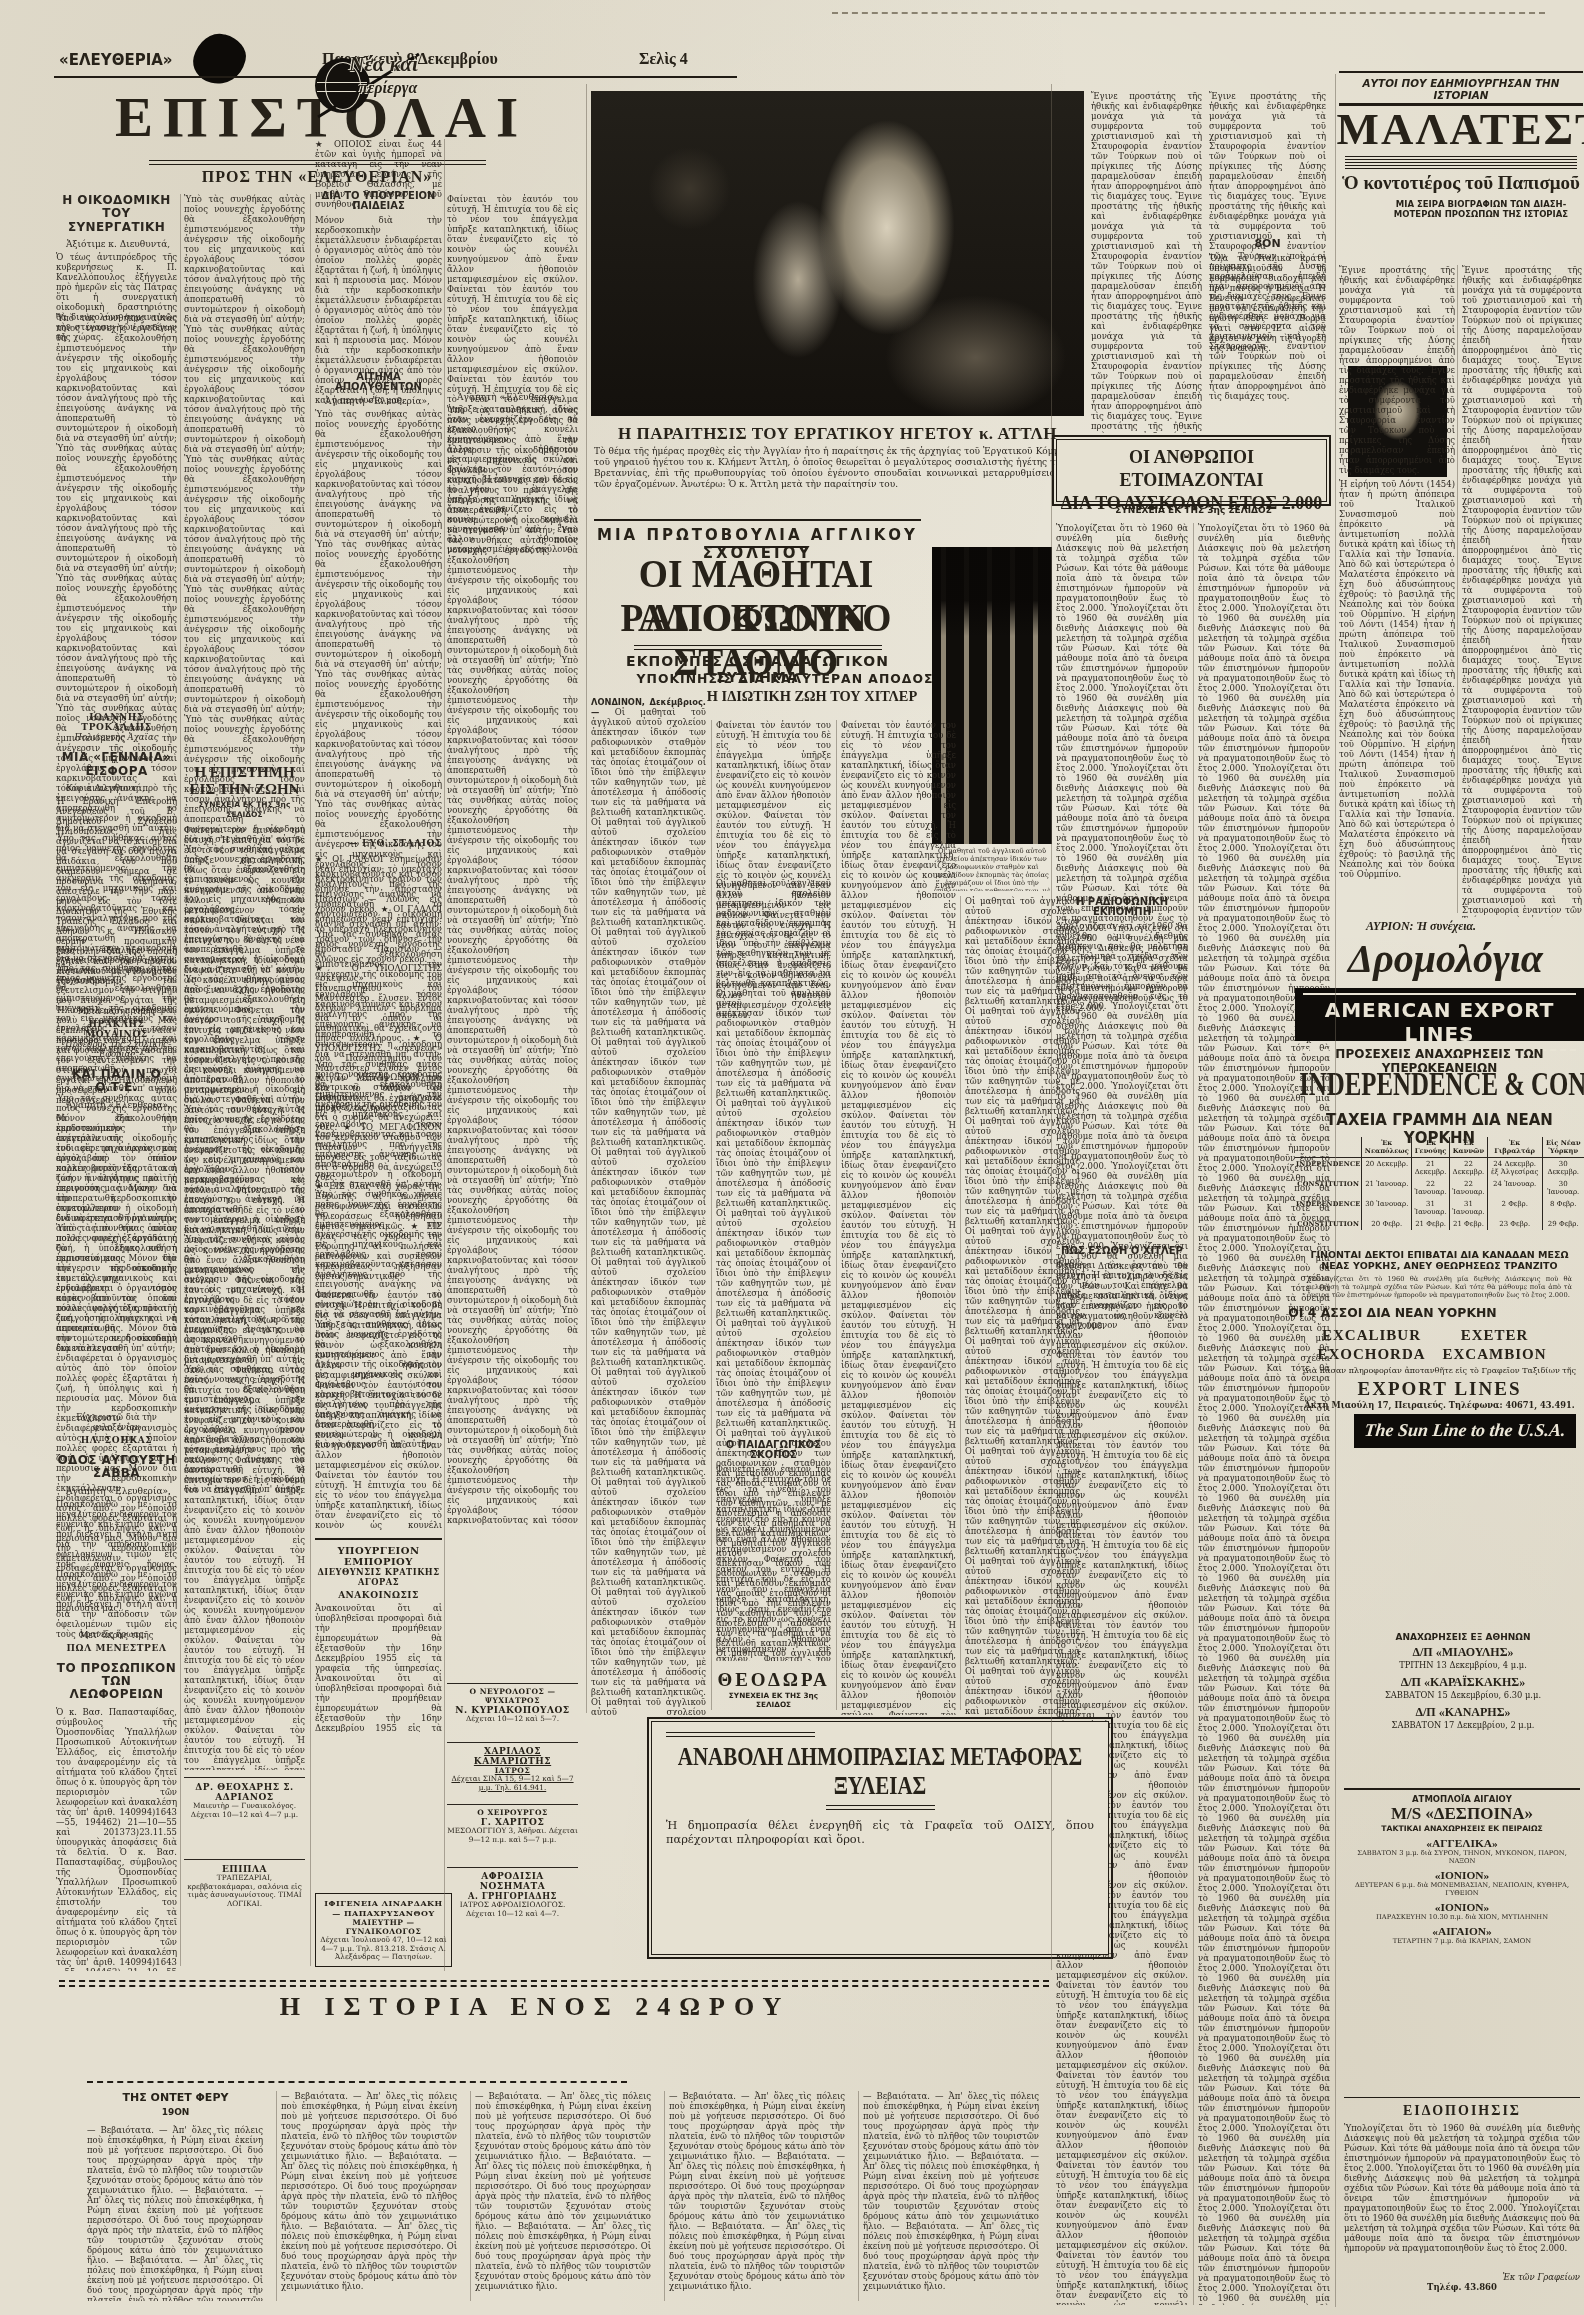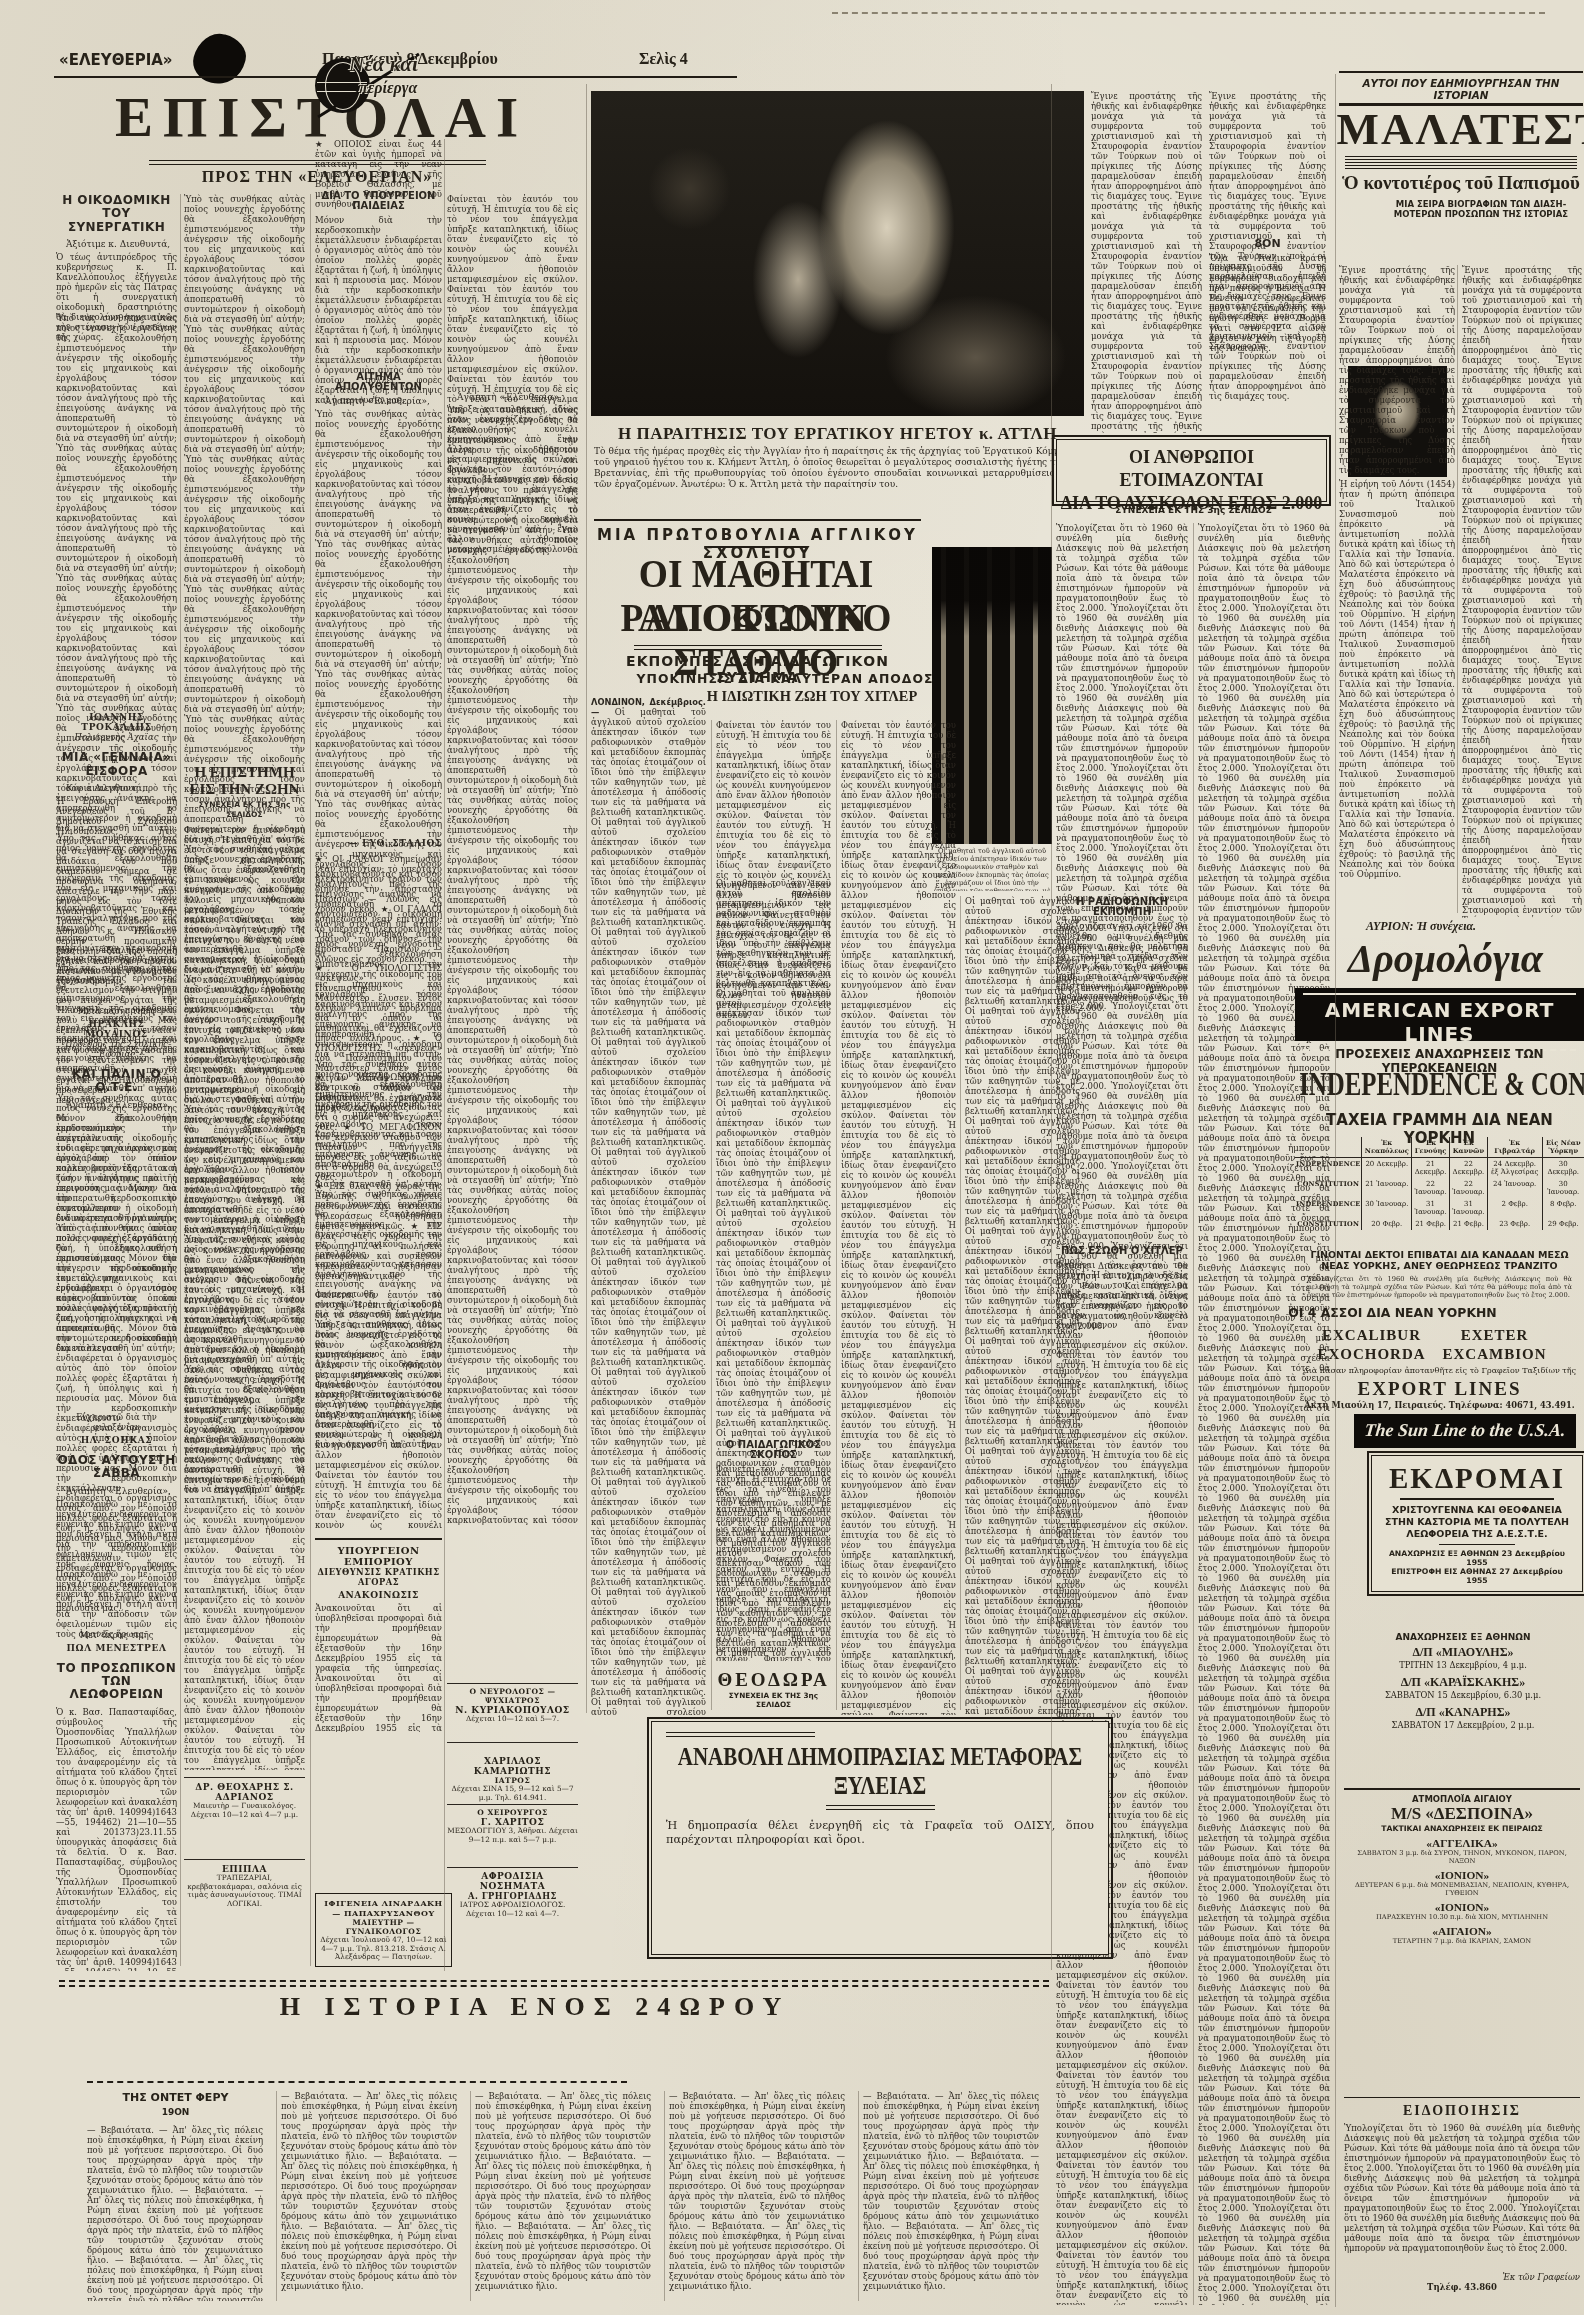--- a/index.html
+++ b/index.html
@@ -134,21 +134,21 @@
   <div class="abs c" style="left:447px;top:194px;width:131px;height:1331px;">
     <div style="height:198px;">Φαίνεται τὸν ἑαυτόν του εὐτυχῆ. Ἡ ἐπιτυχία του δὲ εἰς τὸ νέον του ἐπάγγελμα ὑπῆρξε καταπληκτική, ἰδίως ὅταν ἐνεφανίζετο εἰς τὸ κοινὸν ὡς κουνέλι κυνηγούμενον ἀπὸ ἕναν ἄλλον ἠθοποιὸν μεταμφιεσμένον εἰς σκύλον. Φαίνεται τὸν ἑαυτόν του εὐτυχῆ. Ἡ ἐπιτυχία του δὲ εἰς τὸ νέον του ἐπάγγελμα ὑπῆρξε καταπληκτική, ἰδίως ὅταν ἐνεφανίζετο εἰς τὸ κοινὸν ὡς κουνέλι κυνηγούμενον ἀπὸ ἕναν ἄλλον ἠθοποιὸν μεταμφιεσμένον εἰς σκύλον. Φαίνεται τὸν ἑαυτόν του εὐτυχῆ. Ἡ ἐπιτυχία του δὲ εἰς τὸ νέον του ἐπάγγελμα ὑπῆρξε καταπληκτική, ἰδίως ὅταν ἐνεφανίζετο εἰς τὸ κοινὸν ὡς κουνέλι κυνηγούμενον ἀπὸ ἕναν ἄλλον ἠθοποιὸν μεταμφιεσμένον εἰς σκύλον. Φαίνεται τὸν ἑαυτόν του εὐτυχῆ. Ἡ ἐπιτυχία του δὲ εἰς τὸ νέον του ἐπάγγελμα ὑπῆρξε καταπληκτική, ἰδίως ὅταν ἐνεφανίζετο εἰς τὸ κοινὸν ὡς κουνέλι κυνηγούμενον ἀπὸ ἕναν ἄλλον ἠθοποιὸν μεταμφιεσμένον εἰς σκύλον.</div>
     <div class="sal">Ἀγαπητὴ «Ἐλευθερία»,</div>
     <div style="height:1089px;">Ὑπὸ τὰς συνθήκας αὐτὰς ποῖος νουνεχὴς ἐργοδότης θὰ ἐξακολουθήση ἐμπιστευόμενος τὴν ἀνέγερσιν τῆς οἰκοδομῆς του εἰς μηχανικοὺς καὶ ἐργολάβους τόσον καρκινοβατοῦντας καὶ τόσον ἀναλγήτους πρὸ τῆς ἐπειγούσης ἀνάγκης νὰ ἀποπερατωθῆ τὸ συντομώτερον ἡ οἰκοδομὴ διὰ νὰ στεγασθῆ ὑπ' αὐτήν; Ὑπὸ τὰς συνθήκας αὐτὰς ποῖος νουνεχὴς ἐργοδότης θὰ ἐξακολουθήση ἐμπιστευόμενος τὴν ἀνέγερσιν τῆς οἰκοδομῆς του εἰς μηχανικοὺς καὶ ἐργολάβους τόσον καρκινοβατοῦντας καὶ τόσον ἀναλγήτους πρὸ τῆς ἐπειγούσης ἀνάγκης νὰ ἀποπερατωθῆ τὸ συντομώτερον ἡ οἰκοδομὴ διὰ νὰ στεγασθῆ ὑπ' αὐτήν; Ὑπὸ τὰς συνθήκας αὐτὰς ποῖος νουνεχὴς ἐργοδότης θὰ ἐξακολουθήση ἐμπιστευόμενος τὴν ἀνέγερσιν τῆς οἰκοδομῆς του εἰς μηχανικοὺς καὶ ἐργολάβους τόσον καρκινοβατοῦντας καὶ τόσον ἀναλγήτους πρὸ τῆς ἐπειγούσης ἀνάγκης νὰ ἀποπερατωθῆ τὸ συντομώτερον ἡ οἰκοδομὴ διὰ νὰ στεγασθῆ ὑπ' αὐτήν; Ὑπὸ τὰς συνθήκας αὐτὰς ποῖος νουνεχὴς ἐργοδότης θὰ ἐξακολουθήση ἐμπιστευόμενος τὴν ἀνέγερσιν τῆς οἰκοδομῆς του εἰς μηχανικοὺς καὶ ἐργολάβους τόσον καρκινοβατοῦντας καὶ τόσον ἀναλγήτους πρὸ τῆς ἐπειγούσης ἀνάγκης νὰ ἀποπερατωθῆ τὸ συντομώτερον ἡ οἰκοδομὴ διὰ νὰ στεγασθῆ ὑπ' αὐτήν; Ὑπὸ τὰς συνθήκας αὐτὰς ποῖος νουνεχὴς ἐργοδότης θὰ ἐξακολουθήση ἐμπιστευόμενος τὴν ἀνέγερσιν τῆς οἰκοδομῆς του εἰς μηχανικοὺς καὶ ἐργολάβους τόσον καρκινοβατοῦντας καὶ τόσον ἀναλγήτους πρὸ τῆς ἐπειγούσης ἀνάγκης νὰ ἀποπερατωθῆ τὸ συντομώτερον ἡ οἰκοδομὴ διὰ νὰ στεγασθῆ ὑπ' αὐτήν; Ὑπὸ τὰς συνθήκας αὐτὰς ποῖος νουνεχὴς ἐργοδότης θὰ ἐξακολουθήση ἐμπιστευόμενος τὴν ἀνέγερσιν τῆς οἰκοδομῆς του εἰς μηχανικοὺς καὶ ἐργολάβους τόσον καρκινοβατοῦντας καὶ τόσον ἀναλγήτους πρὸ τῆς ἐπειγούσης ἀνάγκης νὰ ἀποπερατωθῆ τὸ συντομώτερον ἡ οἰκοδομὴ διὰ νὰ στεγασθῆ ὑπ' αὐτήν; Ὑπὸ τὰς συνθήκας αὐτὰς ποῖος νουνεχὴς ἐργοδότης θὰ ἐξακολουθήση ἐμπιστευόμενος τὴν ἀνέγερσιν τῆς οἰκοδομῆς του εἰς μηχανικοὺς καὶ ἐργολάβους τόσον καρκινοβατοῦντας καὶ τόσον ἀναλγήτους πρὸ τῆς ἐπειγούσης ἀνάγκης νὰ ἀποπερατωθῆ τὸ συντομώτερον ἡ οἰκοδομὴ διὰ νὰ στεγασθῆ ὑπ' αὐτήν; Ὑπὸ τὰς συνθήκας αὐτὰς ποῖος νουνεχὴς ἐργοδότης θὰ ἐξακολουθήση ἐμπιστευόμενος τὴν ἀνέγερσιν τῆς οἰκοδομῆς του εἰς μηχανικοὺς καὶ ἐργολάβους τόσον καρκινοβατοῦντας καὶ τόσον ἀναλγήτους πρὸ τῆς ἐπειγούσης ἀνάγκης νὰ ἀποπερατωθῆ τὸ συντομώτερον ἡ οἰκοδομὴ διὰ νὰ στεγασθῆ ὑπ' αὐτήν; Ὑπὸ τὰς συνθήκας αὐτὰς ποῖος νουνεχὴς ἐργοδότης θὰ ἐξακολουθήση ἐμπιστευόμενος τὴν ἀνέγερσιν τῆς οἰκοδομῆς του εἰς μηχανικοὺς καὶ ἐργολάβους τόσον καρκινοβατοῦντας καὶ τόσον ἀναλγήτους πρὸ τῆς ἐπειγούσης ἀνάγκης νὰ ἀποπερατωθῆ τὸ συντομώτερον ἡ οἰκοδομὴ διὰ νὰ στεγασθῆ ὑπ' αὐτήν; Ὑπὸ τὰς συνθήκας αὐτὰς ποῖος νουνεχὴς ἐργοδότης θὰ ἐξακολουθήση ἐμπιστευόμενος τὴν ἀνέγερσιν τῆς οἰκοδομῆς του εἰς μηχανικοὺς καὶ ἐργολάβους τόσον καρκινοβατοῦντας καὶ τόσον ἀναλγήτους πρὸ τῆς ἐπειγούσης ἀνάγκης νὰ ἀποπερατωθῆ τὸ συντομώτερον ἡ οἰκοδομὴ διὰ νὰ στεγασθῆ ὑπ' αὐτήν; Ὑπὸ τὰς συνθήκας αὐτὰς ποῖος νουνεχὴς ἐργοδότης θὰ ἐξακολουθήση ἐμπιστευόμενος τὴν ἀνέγερσιν τῆς οἰκοδομῆς του εἰς μηχανικοὺς καὶ ἐργολάβους τόσον καρκινοβατοῦντας καὶ τόσον ἀναλγήτους πρὸ τῆς ἐπειγούσης ἀνάγκης νὰ ἀποπερατωθῆ τὸ συντομώτερον ἡ οἰκοδομὴ διὰ νὰ στεγασθῆ ὑπ' αὐτήν; Ὑπὸ τὰς συνθήκας αὐτὰς ποῖος νουνεχὴς ἐργοδότης θὰ ἐξακολουθήση ἐμπιστευόμενος τὴν ἀνέγερσιν τῆς οἰκοδομῆς του εἰς μηχανικοὺς καὶ ἐργολάβους τόσον καρκινοβατοῦντας καὶ τόσον ἀναλγήτους πρὸ τῆς ἐπειγούσης ἀνάγκης νὰ ἀποπερατωθῆ τὸ συντομώτερον ἡ οἰκοδομὴ διὰ νὰ στεγασθῆ ὑπ' αὐτήν; Ὑπὸ τὰς συνθήκας αὐτὰς ποῖος νουνεχὴς ἐργοδότης θὰ ἐξακολουθήση ἐμπιστευόμενος τὴν ἀνέγερσιν τῆς οἰκοδομῆς του εἰς μηχανικοὺς καὶ ἐργολάβους τόσον καρκινοβατοῦντας καὶ τόσον ἀναλγήτους πρὸ τῆς ἐπειγούσης ἀνάγκης νὰ ἀποπερατωθῆ τὸ συντομώτερον ἡ οἰκοδομὴ διὰ νὰ στεγασθῆ ὑπ' αὐτήν; Ὑπὸ τὰς συνθήκας αὐτὰς ποῖος νουνεχὴς ἐργοδότης θὰ ἐξακολουθήση ἐμπιστευόμενος τὴν ἀνέγερσιν τῆς οἰκοδομῆς του εἰς μηχανικοὺς καὶ ἐργολάβους τόσον καρκινοβατοῦντας καὶ τόσον ἀναλγήτους πρὸ τῆς ἐπειγούσης ἀνάγκης νὰ ἀποπερατωθῆ τὸ συντομώτερον ἡ οἰκοδομὴ διὰ νὰ στεγασθῆ ὑπ' αὐτήν; Ὑπὸ τὰς συνθήκας αὐτὰς ποῖος νουνεχὴς ἐργοδότης θὰ ἐξακολουθήση ἐμπιστευόμενος τὴν ἀνέγερσιν τῆς οἰκοδομῆς του εἰς μηχανικοὺς καὶ ἐργολάβους τόσον καρκινοβατοῦντας καὶ τόσον ἀναλγήτους πρὸ τῆς ἐπειγούσης ἀνάγκης νὰ ἀποπερατωθῆ τὸ συντομώτερον ἡ οἰκοδομὴ διὰ νὰ στεγασθῆ ὑπ' αὐτήν; Ὑπὸ τὰς συνθήκας αὐτὰς ποῖος νουνεχὴς ἐργοδότης θὰ ἐξακολουθήση ἐμπιστευόμενος τὴν ἀνέγερσιν τῆς οἰκοδομῆς του εἰς μηχανικοὺς καὶ ἐργολάβους τόσον καρκινοβατοῦντας καὶ τόσον ἀναλγήτους πρὸ τῆς ἐπειγούσης ἀνάγκης νὰ ἀποπερατωθῆ τὸ συντομώτερον ἡ οἰκοδομὴ διὰ νὰ στεγασθῆ ὑπ' αὐτήν; Ὑπὸ τὰς συνθήκας αὐτὰς ποῖος νουνεχὴς ἐργοδότης θὰ ἐξακολουθήση ἐμπιστευόμενος τὴν ἀνέγερσιν τῆς οἰκοδομῆς του εἰς μηχανικοὺς καὶ ἐργολάβους τόσον καρκινοβατοῦντας καὶ τόσον ἀναλγήτους πρὸ τῆς ἐπειγούσης ἀνάγκης νὰ ἀποπερατωθῆ τὸ συντομώτερον ἡ οἰκοδομὴ διὰ νὰ στεγασθῆ ὑπ' αὐτήν; Ὑπὸ τὰς συνθήκας αὐτὰς ποῖος νουνεχὴς ἐργοδότης θὰ ἐξακολουθήση ἐμπιστευόμενος τὴν ἀνέγερσιν τῆς οἰκοδομῆς του εἰς μηχανικοὺς καὶ ἐργολάβους τόσον καρκινοβατοῦντας καὶ τόσον ἀναλγήτους πρὸ τῆς ἐπειγούσης ἀνάγκης νὰ ἀποπερατωθῆ τὸ συντομώτερον ἡ οἰκοδομὴ διὰ νὰ στεγασθῆ ὑπ' αὐτήν;</div>
   </div>
   <div class="abs" style="left:447px;top:1683px;width:131px;border-top:1px solid #2b2620;padding-top:3px;">
     <div class="adname" style="font-size:7.5px;">Ο ΝΕΥΡΟΛΟΓΟΣ — ΨΥΧΙΑΤΡΟΣ</div>
     <div class="adname">Ν. ΚΥΡΙΑΚΟΠΟΥΛΟΣ</div>
     <div class="adtxt">Δέχεται 10—12 καὶ 5—7.</div>
   </div>
-  <div class="abs" style="left:447px;top:1742px;width:131px;border-top:1px solid #2b2620;padding-top:13px;">
+  <div class="abs" style="left:447px;top:1742px;width:131px;border-top:1px solid #2b2620;padding-top:3px;text-decoration:underline;">
     <div class="adname">ΧΑΡΙΛΑΟΣ ΚΑΜΑΡΙΩΤΗΣ</div>
     <div class="adname" style="font-size:7.5px;">ΙΑΤΡΟΣ</div>
     <div class="adtxt">Δέχεται ΣΙΝΑ 15, 9—12 καὶ 5—7 μ.μ. Τηλ. 614.941.</div>
   </div>
   <div class="abs" style="left:447px;top:1804px;width:131px;border-top:1px solid #2b2620;padding-top:3px;">
     <div class="adname" style="font-size:7.5px;">Ο ΧΕΙΡΟΥΡΓΟΣ</div>
     <div class="adname">Γ. ΧΑΡΙΤΟΣ</div>
     <div class="adtxt">ΜΕΣΟΛΟΓΓΙΟΥ 3, Ἀθῆναι. Δέχεται 9—12 π.μ. καὶ 5—7 μ.μ.</div>
   </div>
   <div class="abs" style="left:447px;top:1867px;width:131px;border-top:1px solid #2b2620;padding-top:3px;">
@@ -312,28 +312,20 @@
   <div class="abs ctr" style="left:1440px;top:1325px;width:109px;"><span class="serif-head" style="font-size:15px;letter-spacing:1px;">EXETER</span></div>
   <div class="abs ctr" style="left:1317px;top:1344px;width:109px;"><span class="serif-head" style="font-size:15px;letter-spacing:1px;">EXOCHORDA</span></div>
   <div class="abs ctr" style="left:1440px;top:1344px;width:109px;"><span class="serif-head" style="font-size:15px;letter-spacing:1px;">EXCAMBION</span></div>
   <div class="abs ctr" style="left:1295px;top:1366px;width:289px;font-size:8px;">Διὰ πᾶσαν πληροφορίαν ἀποτανθῆτε εἰς τὸ Γραφεῖον Ταξιδίων τῆς</div>
   <div class="abs serif-head ctr" style="left:1295px;top:1378px;width:289px;font-size:19px;letter-spacing:2px;">EXPORT LINES</div>
   <div class="abs ctr" style="left:1295px;top:1400px;width:289px;font-size:8.3px;font-weight:bold;">Ἀκτὴ Μιαούλη 17, Πειραιεύς. Τηλέφωνα: 40671, 43.491.</div>
   <div class="abs" style="left:1354px;top:1414px;width:222px;height:34px;background:#0e0c09;color:#ece7d8;">
     <div class="serif-head ctr" style="font-style:italic;font-size:18px;margin-top:6px;transform:skewX(-6deg);">The Sun Line to the U.S.A.</div>
   </div>
 
-  <div class="abs box2" style="left:1371px;top:1455px;width:194px;padding:6px 8px;">
-    <div class="serif-head ctr" style="font-size:29px;letter-spacing:2px;">ΕΚΔΡΟΜΑΙ</div>
-    <div class="rule" style="margin:3px 20px;"></div>
-    <div class="sans ctr" style="font-weight:bold;font-size:9.5px;line-height:12px;margin-top:4px;">ΧΡΙΣΤΟΥΓΕΝΝΑ ΚΑΙ ΘΕΟ­ΦΑΝΕΙΑ ΣΤΗΝ ΚΑΣΤΟΡΙΑ ΜΕ ΤΑ ΠΟΛΥΤΕΛΗ ΛΕΩΦΟ­ΡΕΙΑ ΤΗΣ Α.Ε.Σ.Τ.Ε.</div>
-    <div class="rule" style="margin:4px 59px;height:1px;"></div>
-    <div class="sans ctr" style="font-weight:bold;font-size:7.7px;">ΑΝΑΧΩΡΗΣΙΣ ΕΞ ΑΘΗΝΩΝ 23 Δεκεμβρίου 1955</div>
-    <div class="sans ctr" style="font-weight:bold;font-size:7.7px;">ΕΠΙΣΤΡΟΦΗ ΕΙΣ ΑΘΗΝΑΣ 27 Δεκεμβρίου 1955</div>
-  </div>
 
   <div class="abs" style="left:1348px;top:1632px;width:230px;">
     <div class="sans ctr" style="font-weight:bold;font-size:9px;margin-bottom:3px;">ΑΝΑΧΩΡΗΣΕΙΣ ΕΞ ΑΘΗΝΩΝ</div>
     <div class="ctr">
       <div class="serif-head" style="font-size:12px;">Δ/Π «ΜΙΑΟΥΛΗΣ»</div>
       <div style="font-size:8.3px;">ΤΡΙΤΗΝ 13 Δεκεμβρίου, 4 μ.μ.</div>
     </div>
     <div class="ctr" style="margin-top:5px;">
       <div class="serif-head" style="font-size:12px;">Δ/Π «ΚΑΡΑΪΣΚΑΚΗΣ»</div>
       <div style="font-size:8.3px;">ΣΑΒΒΑΤΟΝ 15 Δεκεμβρίου, 6.30 μ.μ.</div>

